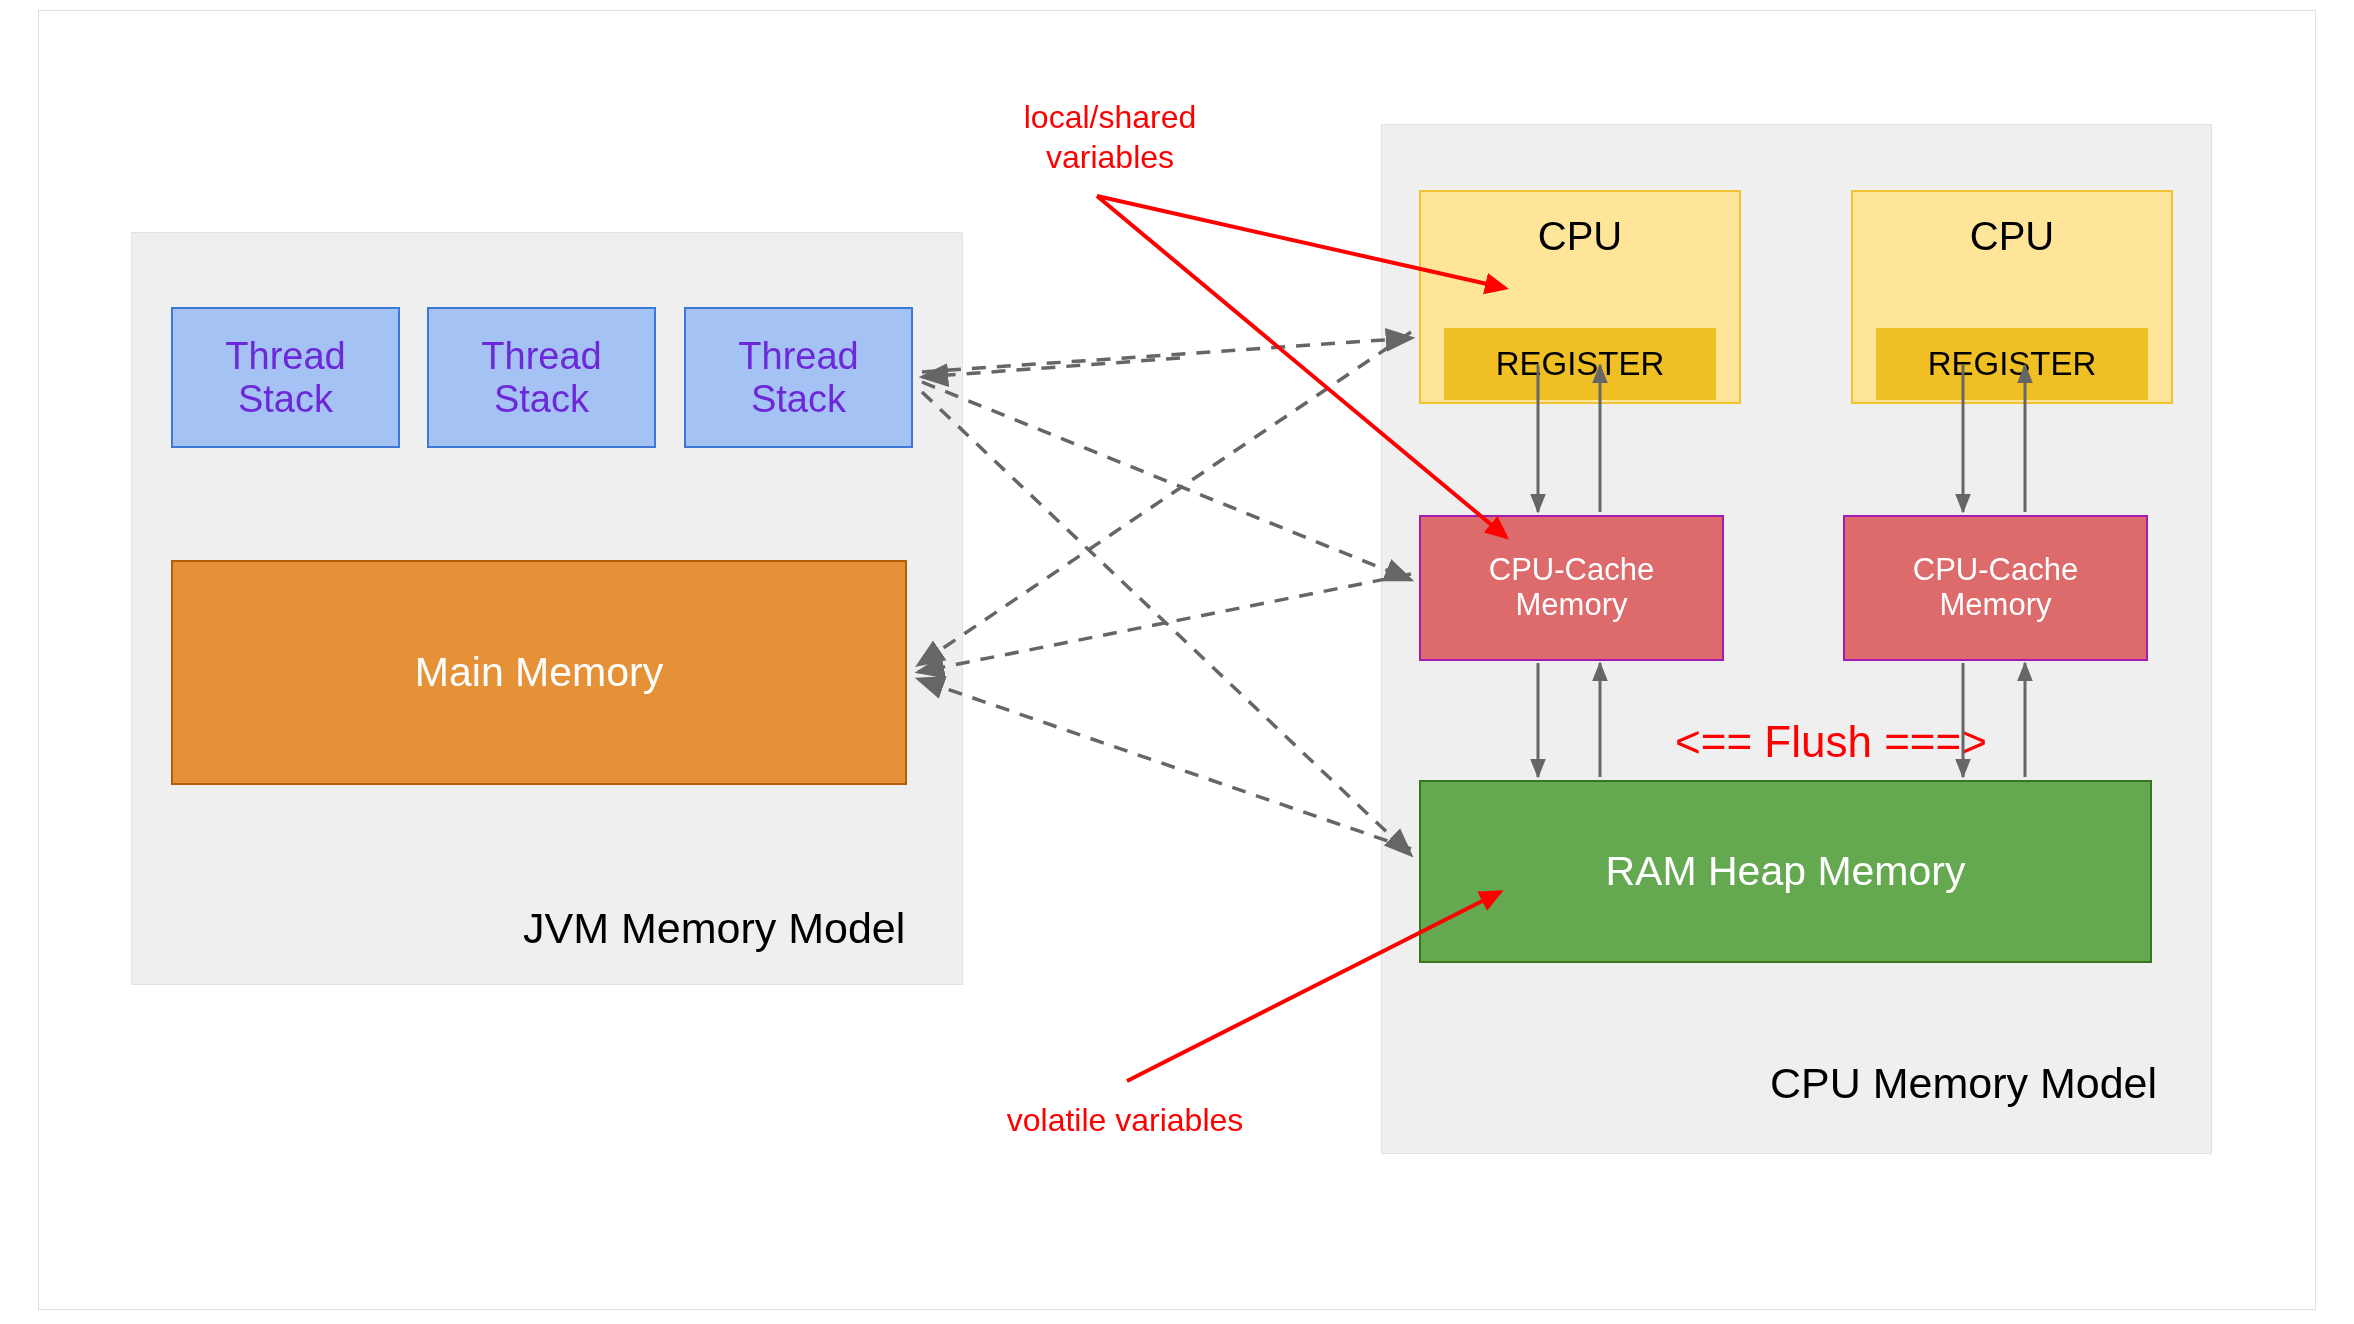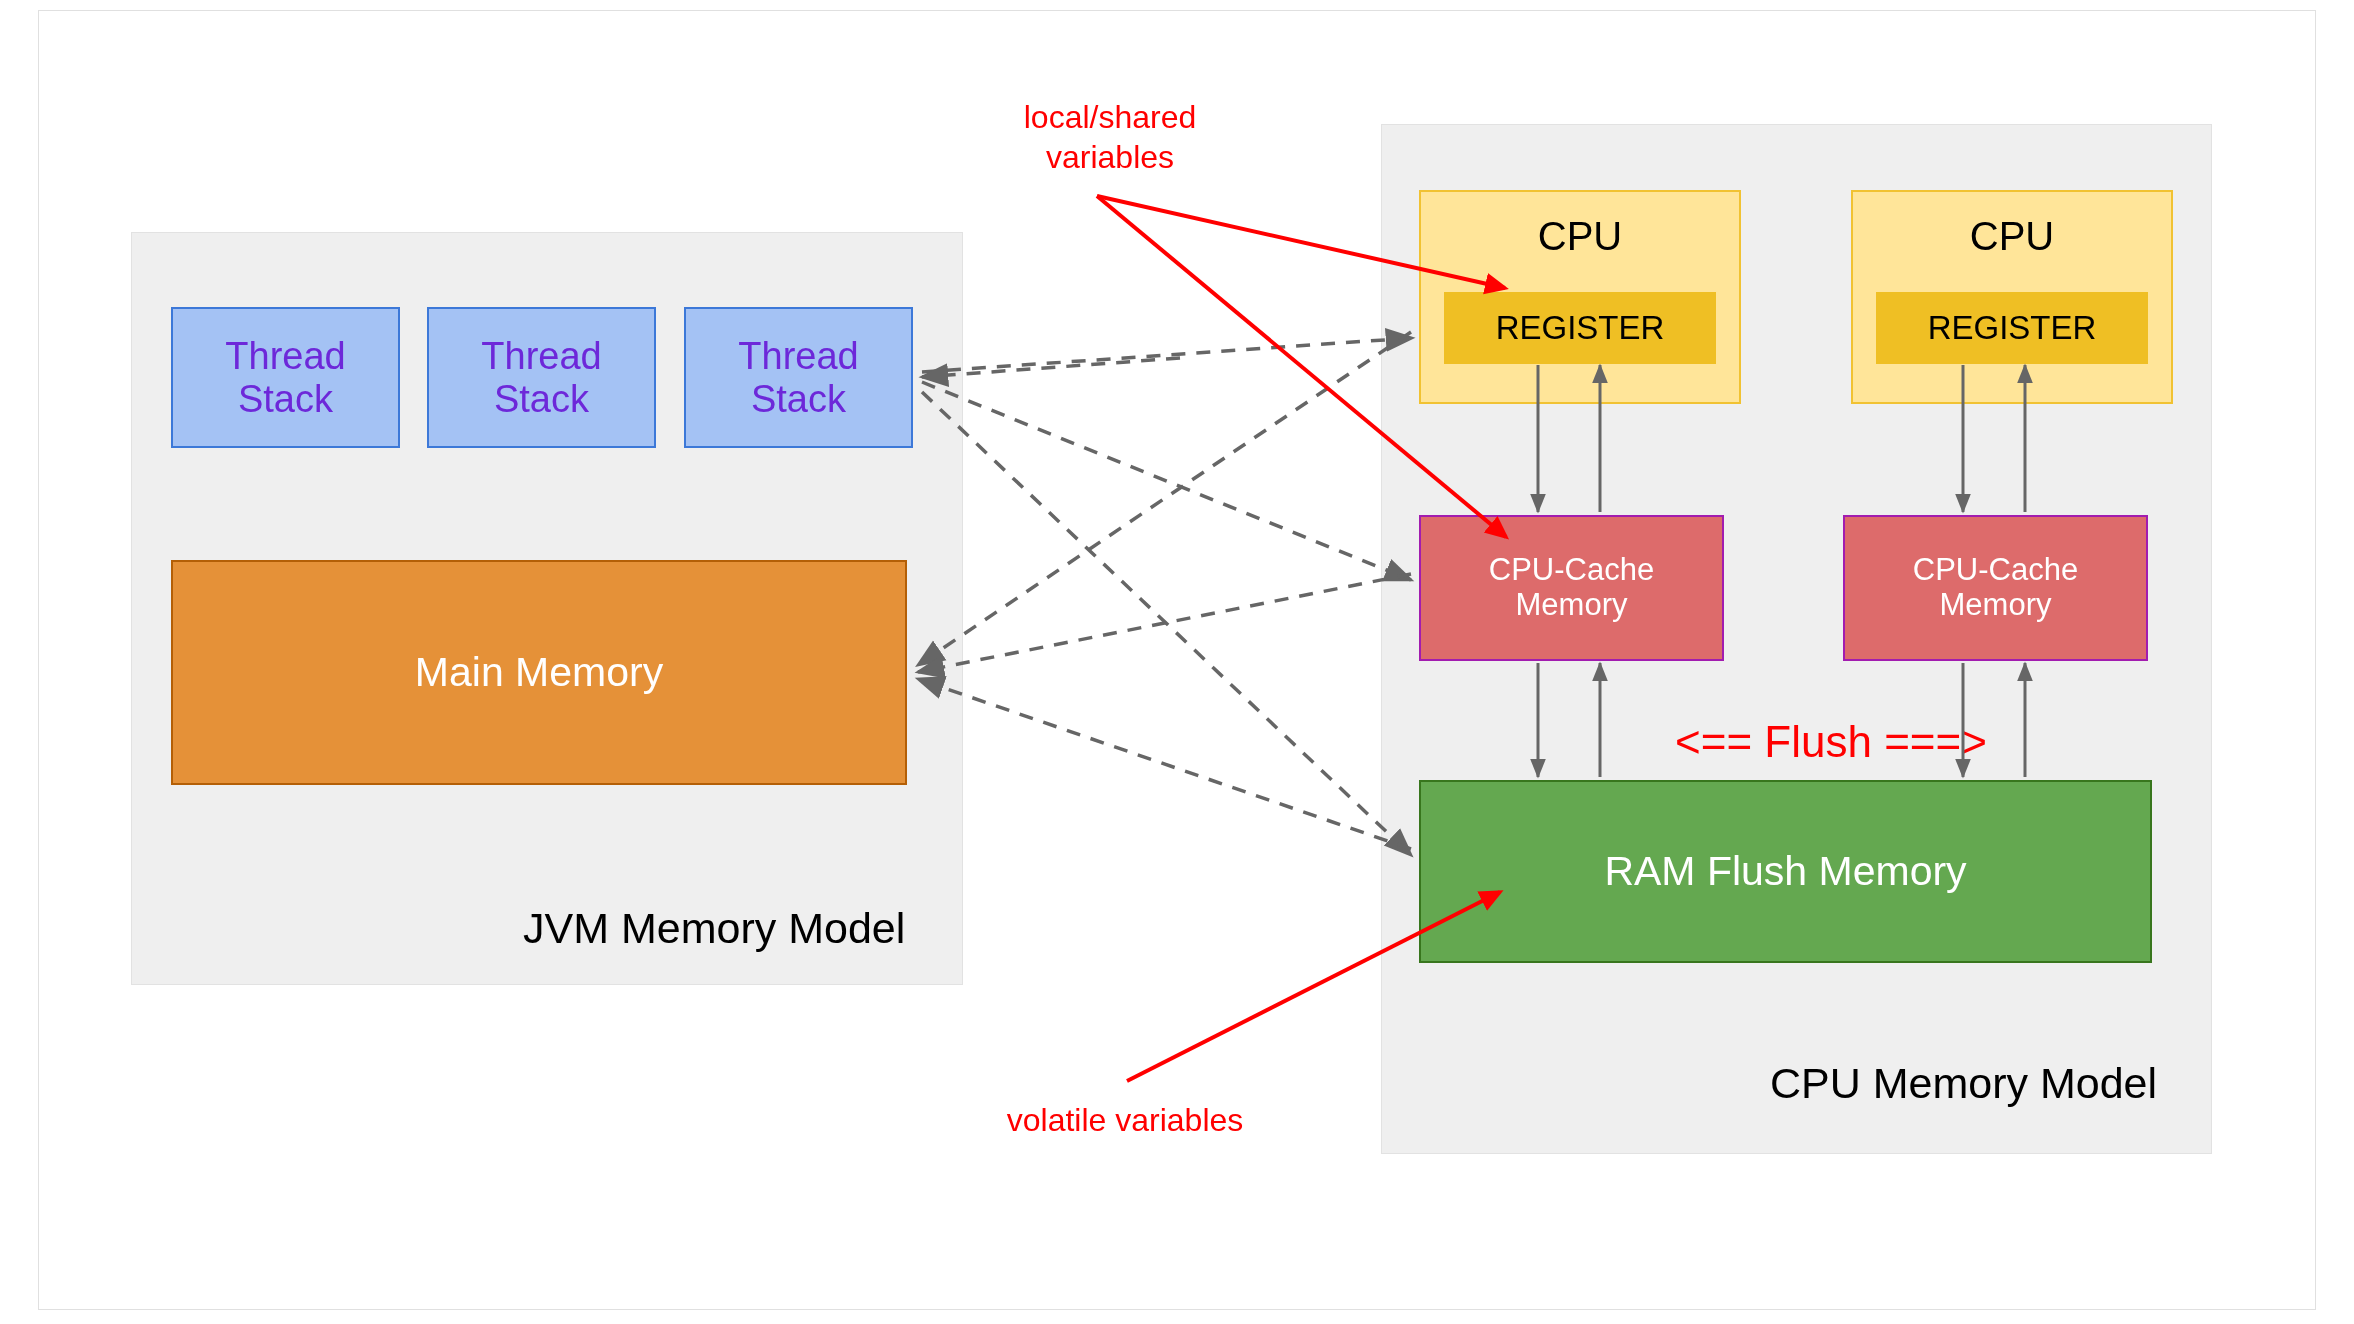--- a/index.html
+++ b/index.html
@@ -69,20 +69,21 @@
   }
   .register {
     position: absolute;
     background: #efbf24;
     color: #000000;
     font-size: 33px;
     display: flex;
     align-items: center;
     justify-content: center;
     box-sizing: border-box;
+    margin-top: 36px;
   }
   .cache {
     background: #dd6b6b;
     border: 2px solid #a21caf;
     color: #ffffff;
     font-size: 31px;
   }
   .ram {
     background: #64a850;
     border: 2px solid #38761d;
@@ -159,21 +160,21 @@
   <div class="node cache" style="left:1419px; top:515px; width:305px; height:146px;">
     <span style="white-space:pre-line;">CPU-Cache
 Memory</span>
   </div>
   <div class="node cache" style="left:1843px; top:515px; width:305px; height:146px;">
     <span style="white-space:pre-line;">CPU-Cache
 Memory</span>
   </div>
 
   <div class="node ram" style="left:1419px; top:780px; width:733px; height:183px;">
-    <span>RAM Flush Memory</span>
+    <span>RAM Heap Memory</span>
   </div>
 
   <div class="flush-label" style="left:1675px; top:717px;">&lt;== Flush ===&gt;</div>
 
   <div class="group-label" style="left:1770px; top:1060px;">CPU Memory Model</div>
 
   <div class="annotation" style="left:1000px; top:97px; width:220px;">local/shared
 variables</div>
 
   <div class="annotation" style="left:995px; top:1100px; width:260px;">volatile variables</div>

